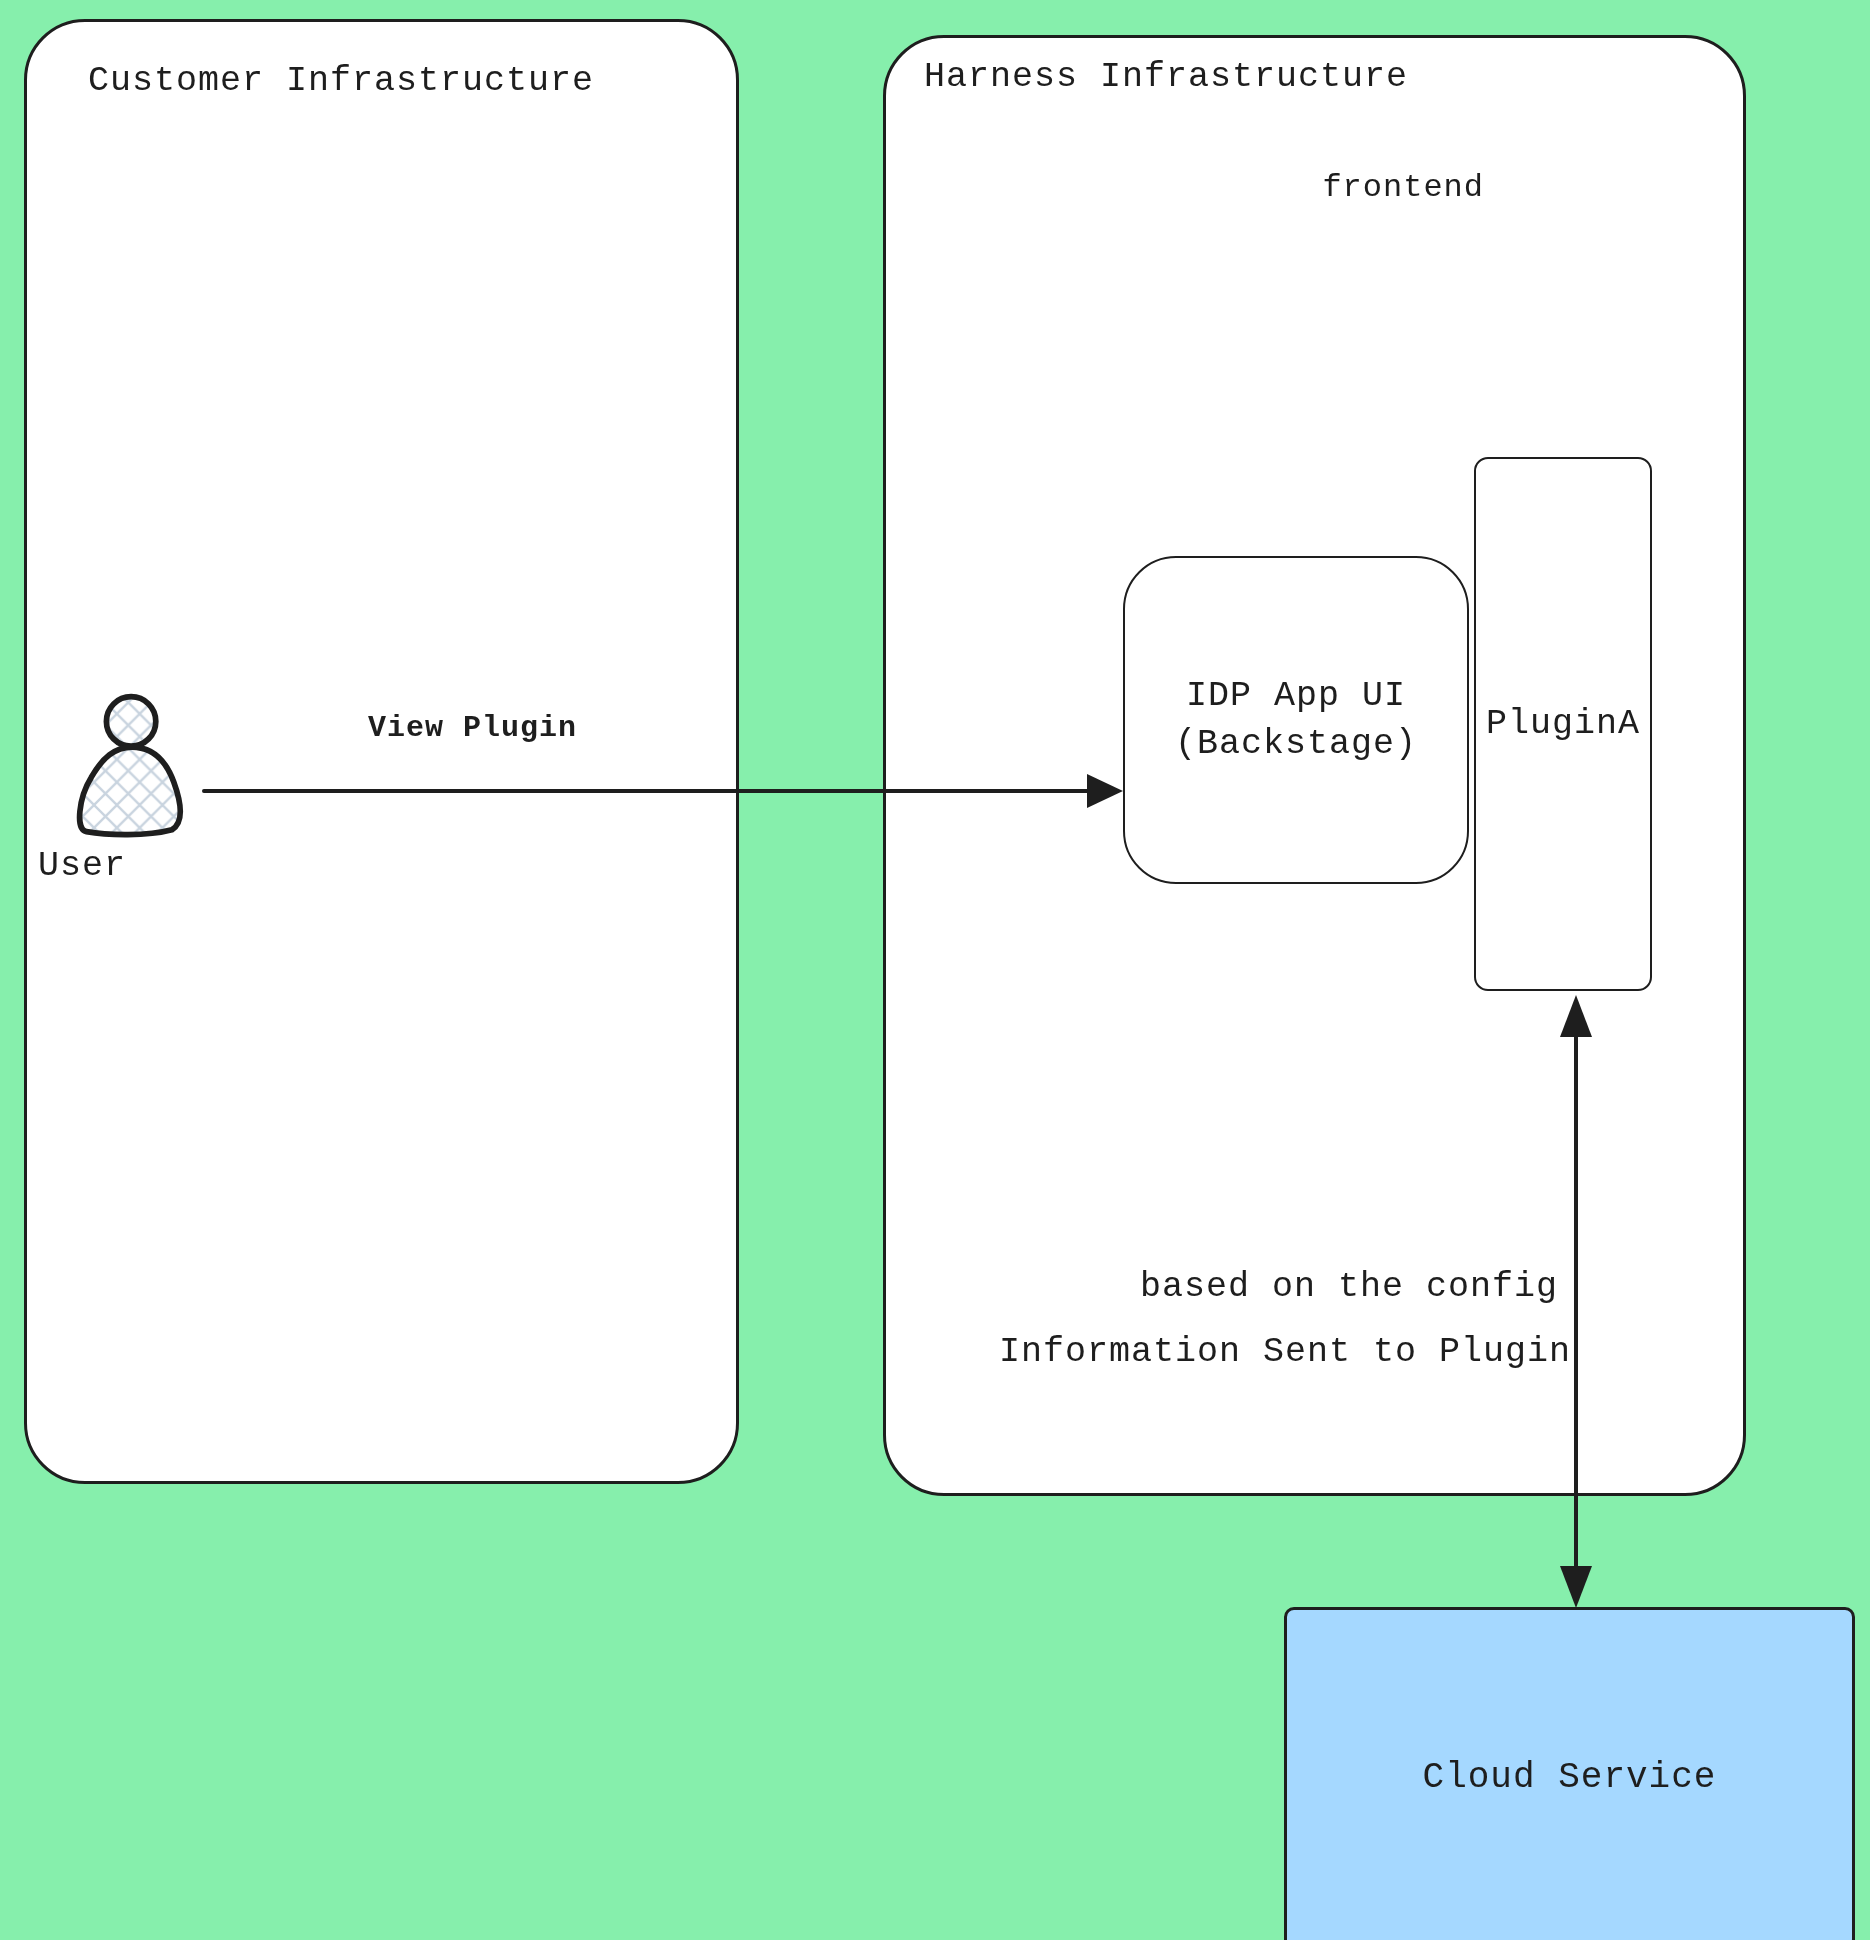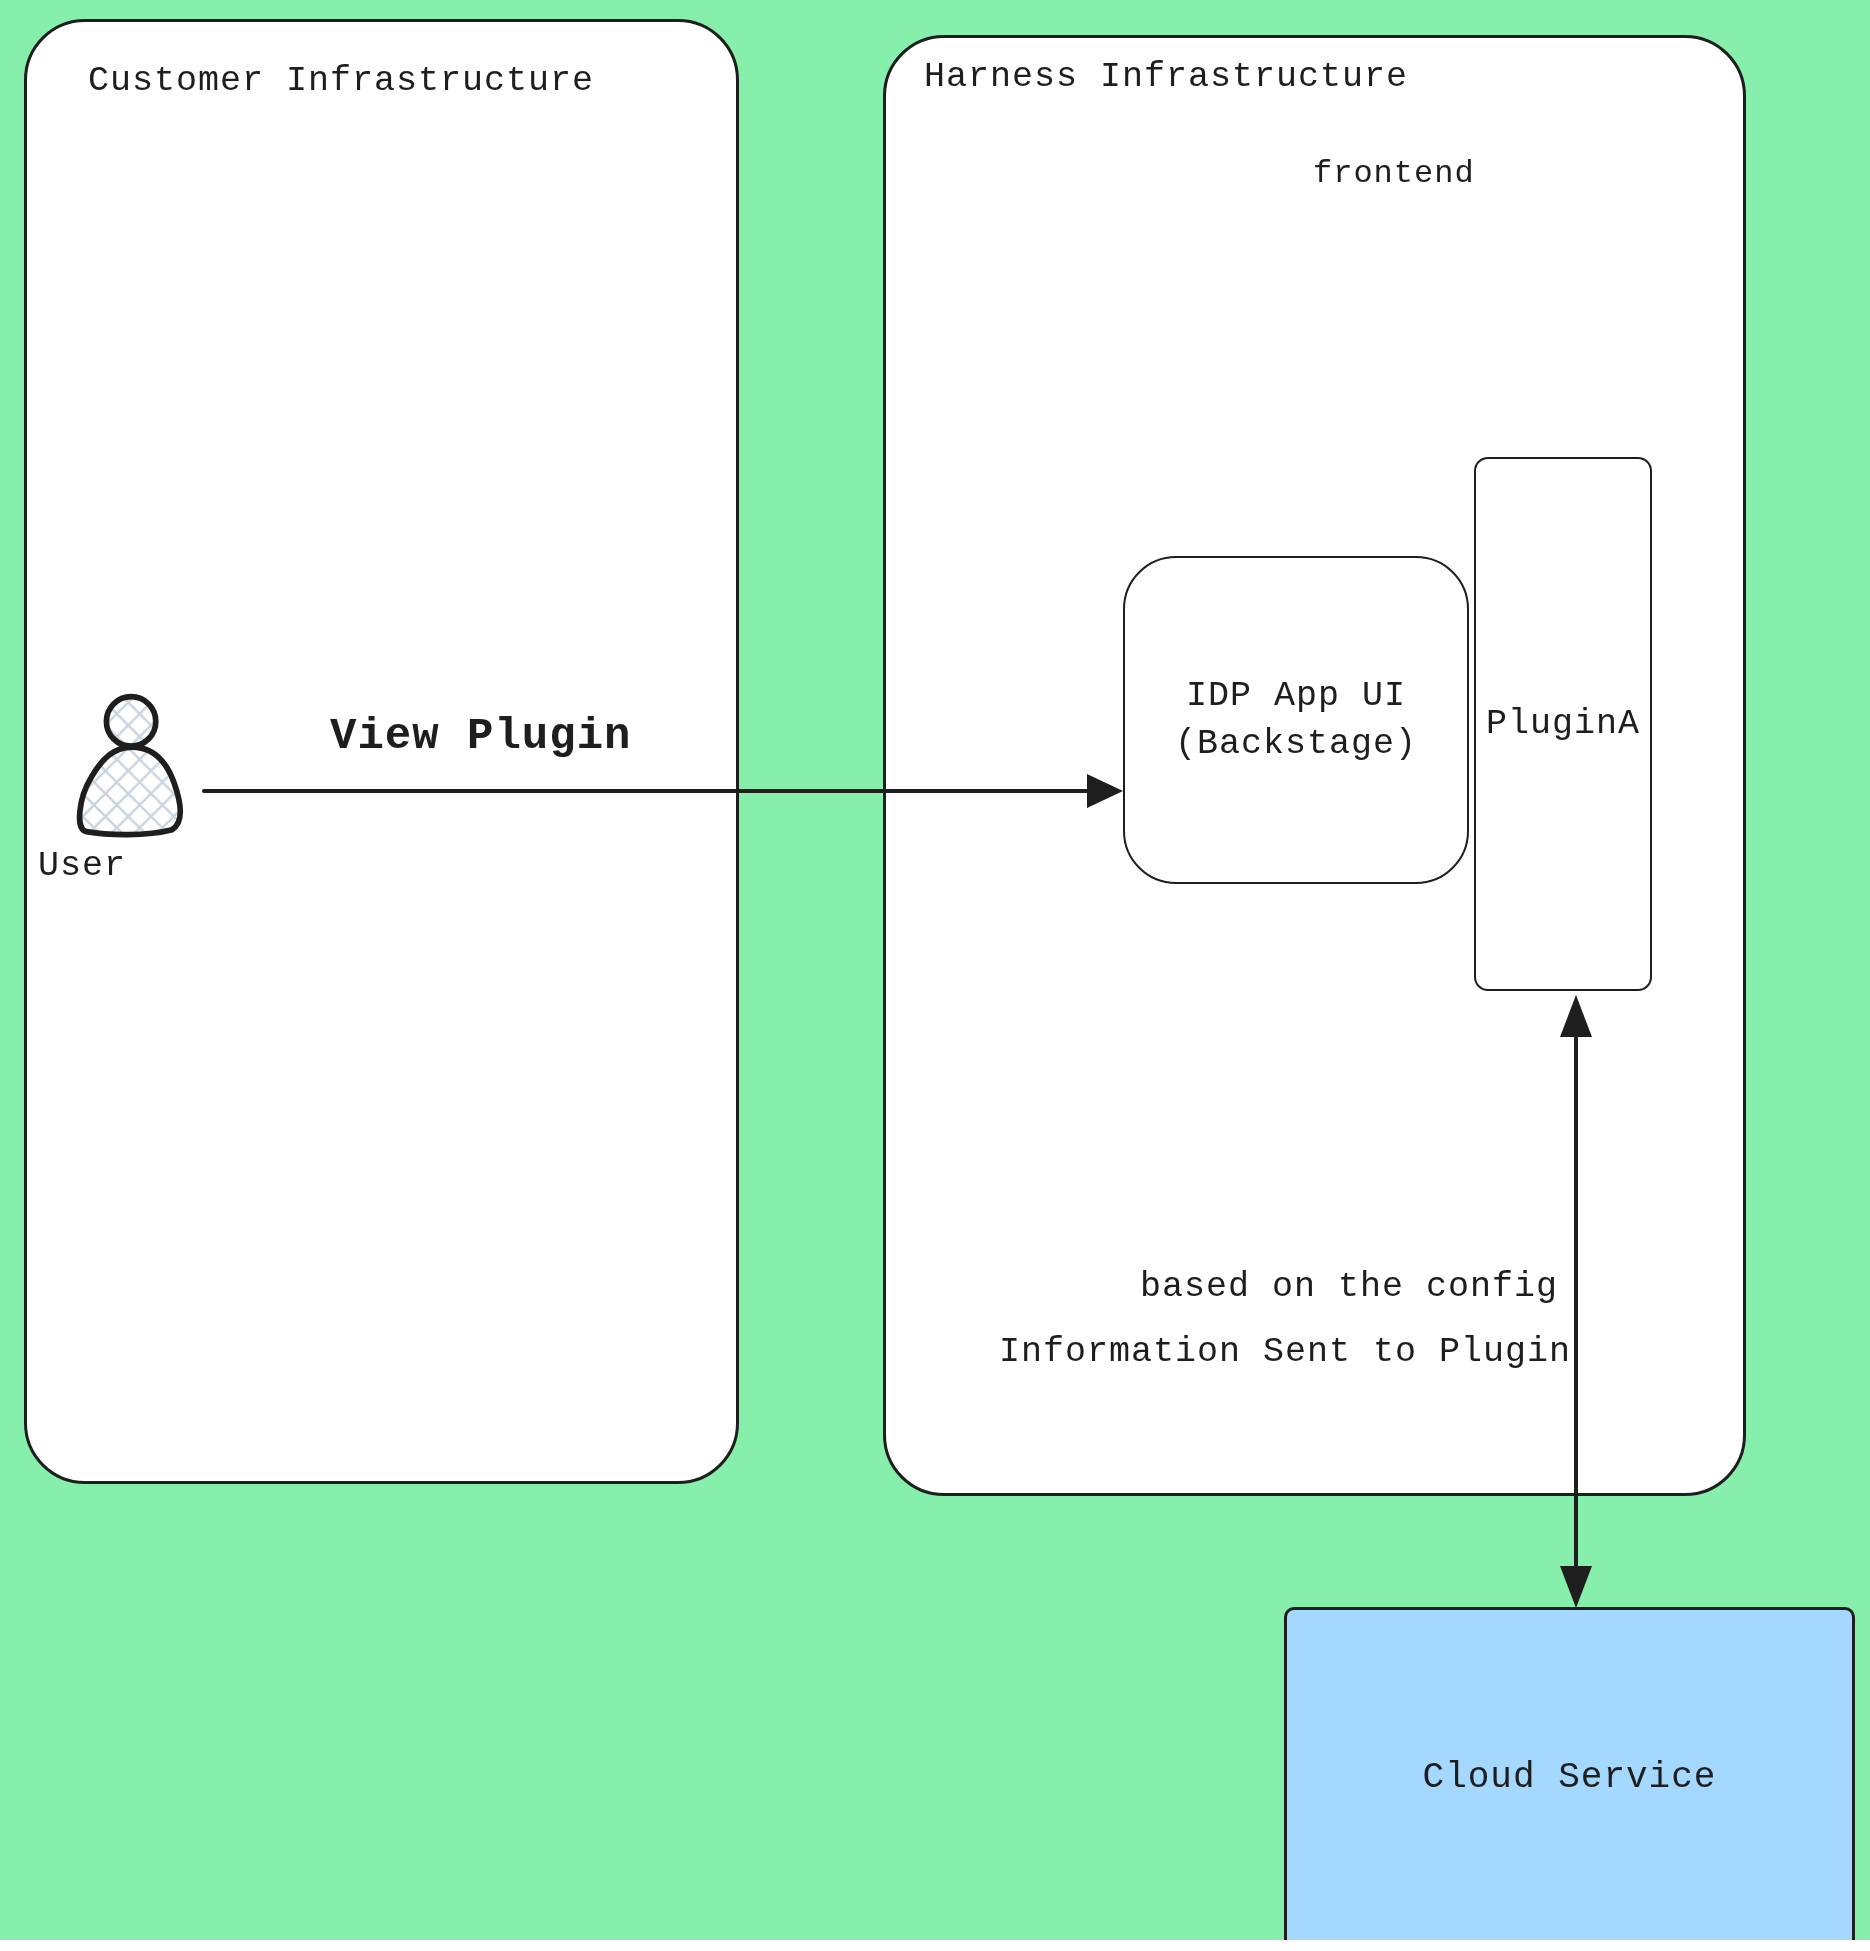--- a/index.html
+++ b/index.html
@@ -66,21 +66,21 @@
     width:0;height:0;
     border-left:36px solid var(--stroke);
     border-top:17px solid transparent;
     border-bottom:17px solid transparent;
   }
   .edge-label-big{
     position:absolute;
     left:330px;top:711px;
     width:285px;
     text-align:center;
-    font-size:44px;
+    font-size:30px;
     font-weight:bold;
     letter-spacing:1px;
     white-space:nowrap;
   }
   
   .v-line{
     position:absolute;
     left:1574px;top:1029px;
     width:3.8px;height:544px;
     background:var(--stroke);
@@ -135,21 +135,21 @@
 </head>
 <body>
 
 <div class="canvas">
 
   <div class="box" style="left:24px;top:19px;width:715px;height:1465px;"></div>
   <div class="container-title" style="left:88px;top:61px;">Customer Infrastructure</div>
 
   <div class="box" style="left:883px;top:35px;width:863px;height:1461px;"></div>
   <div class="container-title" style="left:924px;top:57px;">Harness Infrastructure</div>
-  <div class="free-label" style="left:1313px;top:155px;width:171px;text-align:left;">frontend</div>
+  <div class="free-label" style="left:1313px;top:169px;width:171px;text-align:right;">frontend</div>
 
   <div class="box box-inner" style="left:1123px;top:556px;width:346px;height:328px;border-radius:53px;">
     <span class="node-label">IDP App UI</span>
     <span class="node-label">(Backstage)</span>
   </div>
 
   <div class="box box-inner" style="left:1474px;top:457px;width:178px;height:534px;border-radius:14px;">
     <span class="node-label">PluginA</span>
   </div>
 

